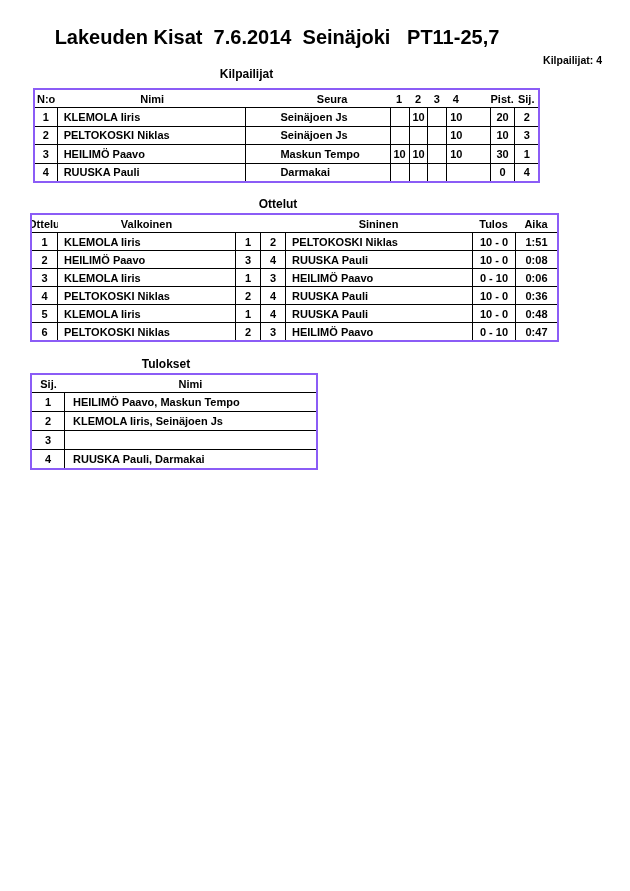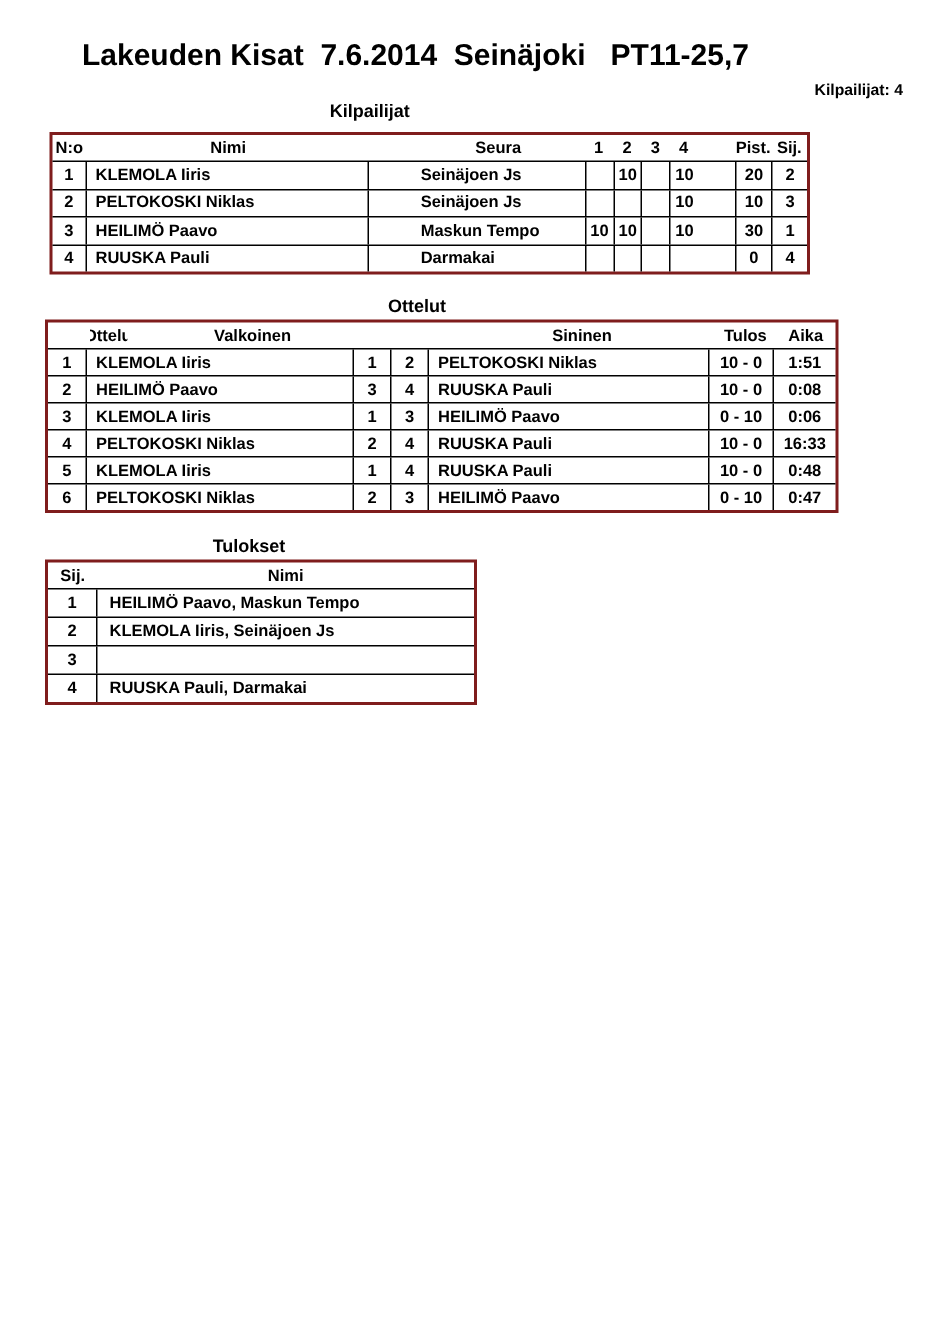--- a/index.html
+++ b/index.html
@@ -12,21 +12,21 @@
     position:absolute;top:26px;left:0;width:554px;text-align:center;
     font-size:20px;letter-spacing:0px;white-space:pre;
   }
   .count-label{
     position:absolute;top:54px;right:28px;font-size:10.5px;
   }
   .section-title{
     position:absolute;font-size:12px;text-align:center;
   }
   .tbl{
-    position:absolute;border:2px solid #7f1d1d;box-sizing:border-box;background:#fff;
+    position:absolute;border:2px solid #8b5cf6;box-sizing:border-box;background:#fff;
   }
   .r{display:flex;box-sizing:border-box;align-items:stretch;}
   .dr{border-top:1px solid #000;}
   .c{
     box-sizing:border-box;display:flex;align-items:center;justify-content:center;
     font-size:11px;overflow:hidden;white-space:nowrap;
   }
   .cl{justify-content:flex-start;padding-left:6px;}
   .br{border-right:1px solid #000;}
   .bl{border-left:1px solid #000;}
@@ -34,21 +34,21 @@
 
   
   .t1{left:33px;top:88px;width:507px;}
   .t1 .hr{height:17px;}
   .t1 .dr{height:18.5px;}
   .w-no{width:24px;}  .w-name{width:200px;} .w-club{width:122px;margin-left:28px;}
   .w-sc{width:20px;}  .w-win{width:26px;margin-top:30px;}   .w-pts{width:26px;} .w-plc{width:25px;}
 
   
   .t2{left:30px;top:213px;width:529px;}
-  .t2 .hr{height:17px;padding-left:28px;}
+  .t2 .hr{height:17px;}
   .t2 .dr{height:18px;}
   .w-match{width:26px;} .w-white{width:177px;} .w-num{width:25px;}
   .w-blue{width:187px;} .w-res{width:43px;}    .w-time{width:42px;}
   .clip-head span{margin-left:-4px;}
 
   
   .t3{left:30px;top:373px;width:288px;}
   .t3 .hr{height:17px;}
   .t3 .dr{height:19px;}
   .w-plc3{width:33px;} .w-name3{width:251px;}
@@ -174,21 +174,21 @@
     <div class="c w-time bl">0:06</div>
   </div>
 
   <div class="r dr">
     <div class="c w-match br">4</div>
     <div class="c w-white cl">PELTOKOSKI Niklas</div>
     <div class="c w-num bl">2</div>
     <div class="c w-num bl">4</div>
     <div class="c w-blue cl bl">RUUSKA Pauli</div>
     <div class="c w-res bl">10 - 0</div>
-    <div class="c w-time bl">16:33</div>
+    <div class="c w-time bl">0:36</div>
   </div>
 
   <div class="r dr">
     <div class="c w-match br">5</div>
     <div class="c w-white cl">KLEMOLA Iiris</div>
     <div class="c w-num bl">1</div>
     <div class="c w-num bl">4</div>
     <div class="c w-blue cl bl">RUUSKA Pauli</div>
     <div class="c w-res bl">10 - 0</div>
     <div class="c w-time bl">0:48</div>

